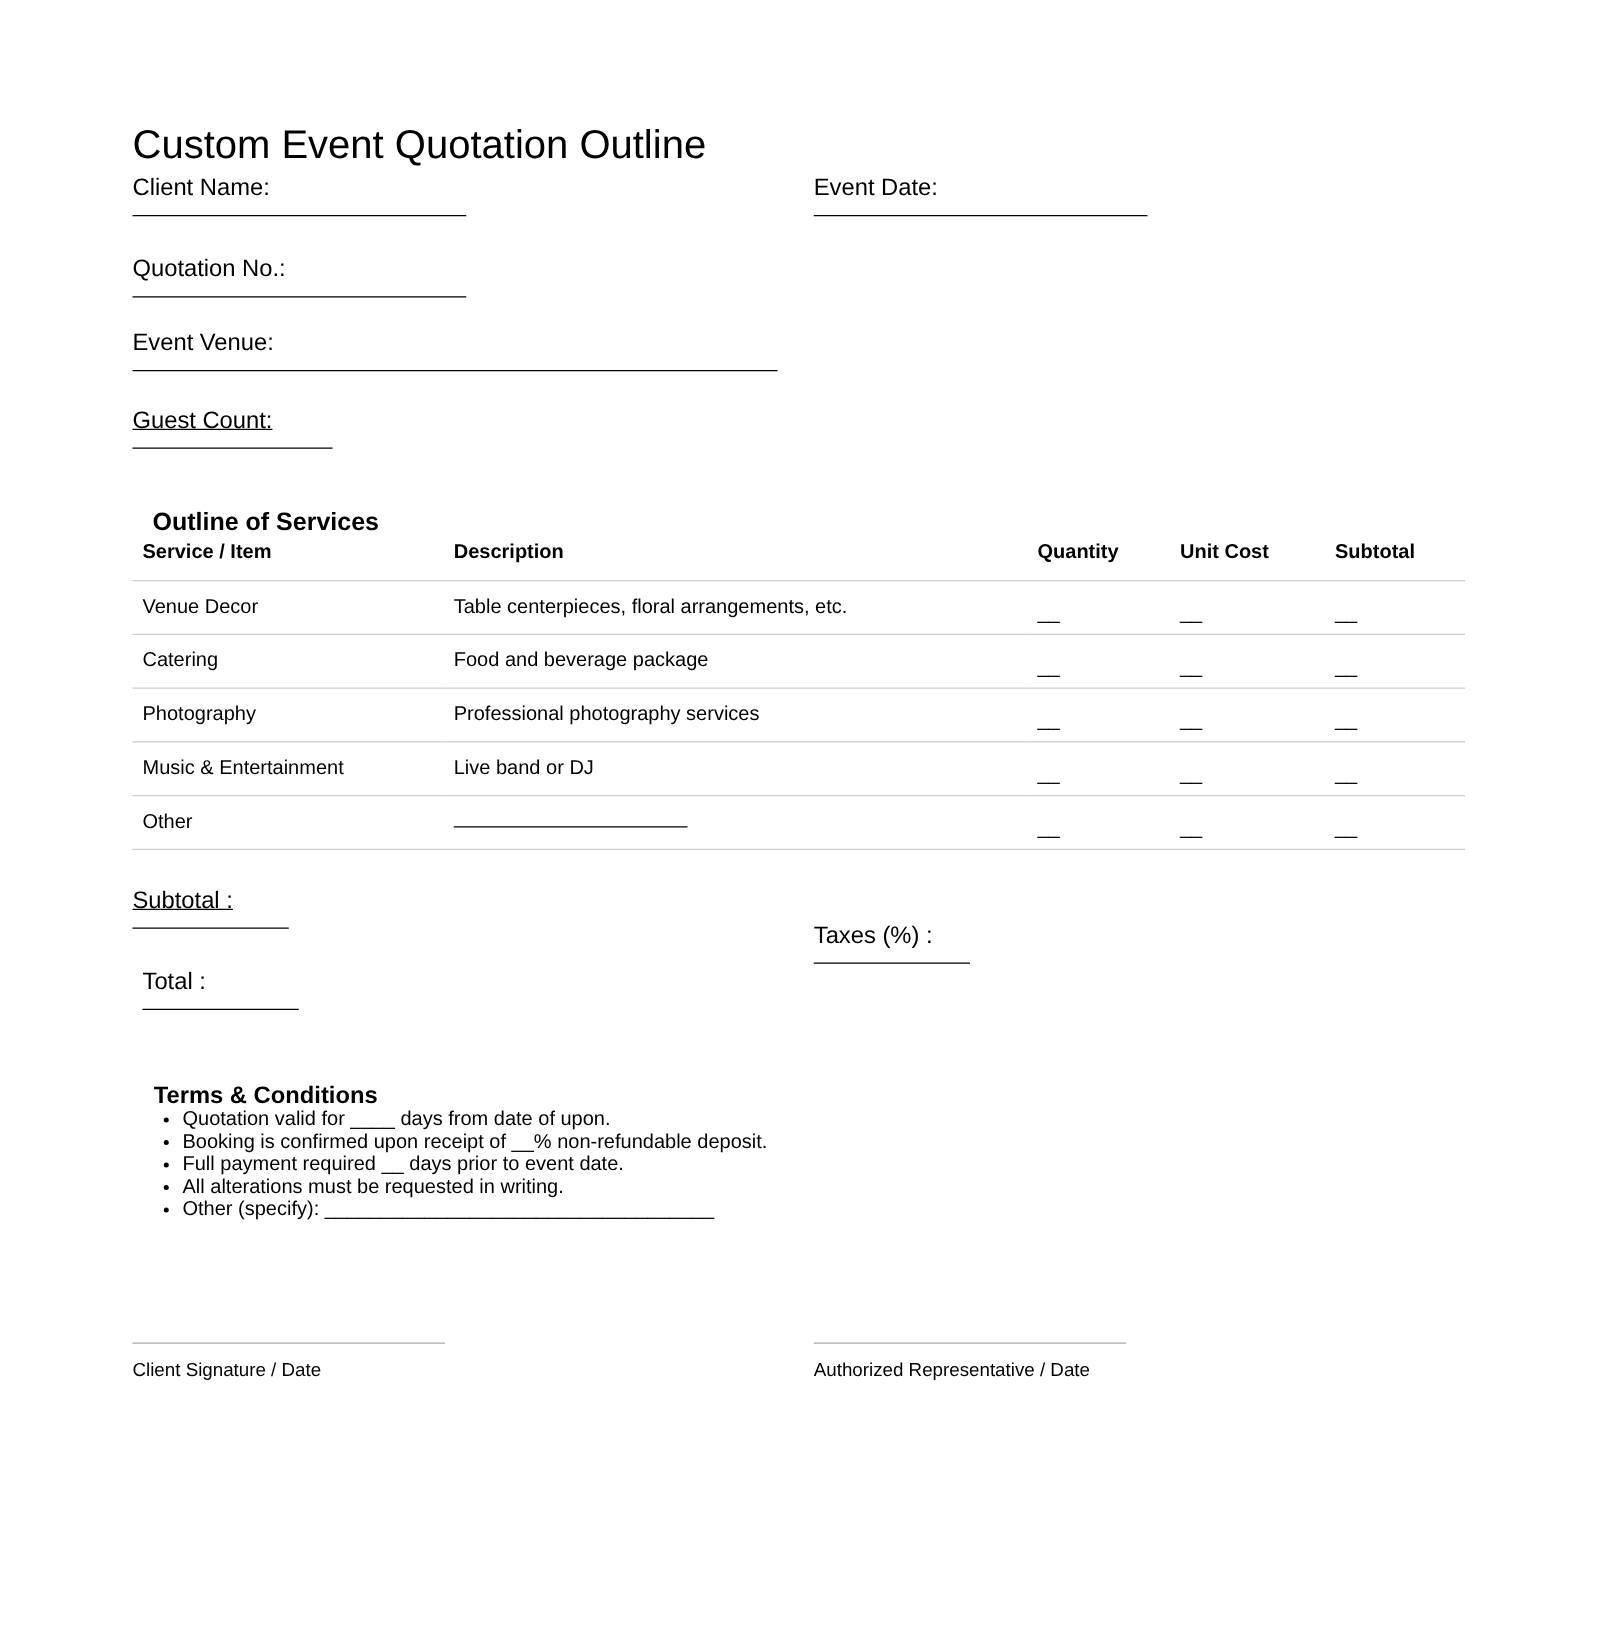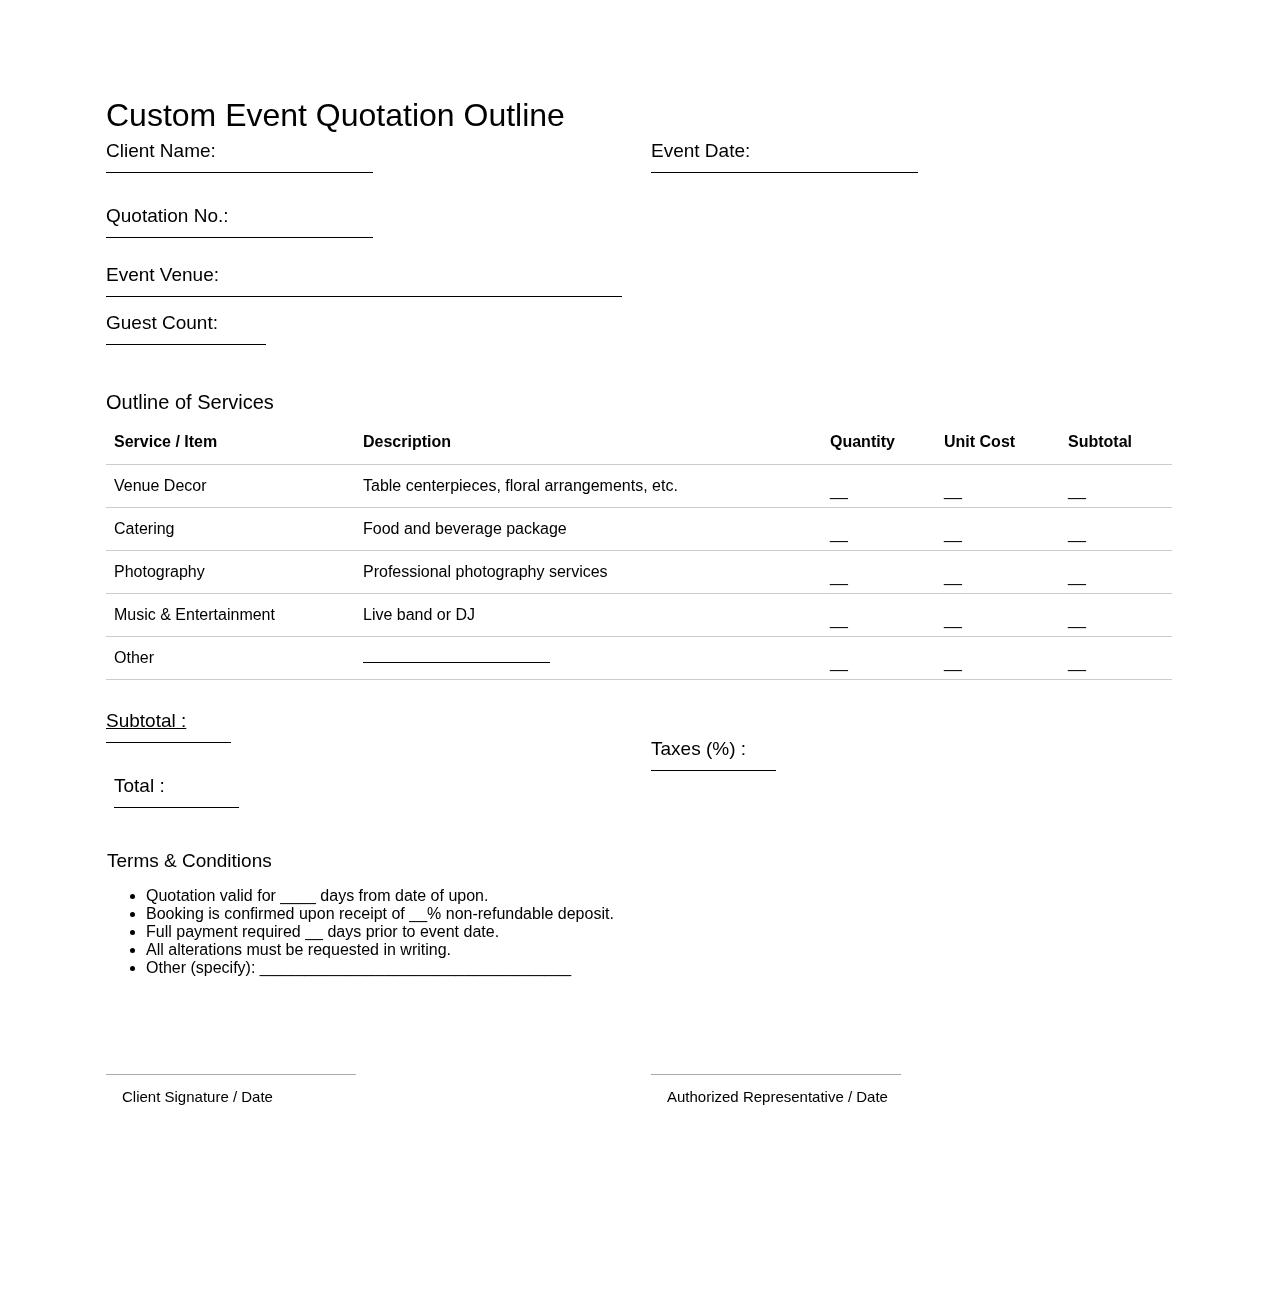--- a/index.html
+++ b/index.html
@@ -34,23 +34,23 @@
     }
     .field .label { display: block; white-space: nowrap; }
     .field .line {
       display: block;
       border-bottom: 1px solid #000;
       height: 1px;
     }
     h2.section {
       position: absolute;
       left: 0;
-      margin: 0;
+      margin: 16px;
       font-size: 20px;
-      font-weight: normal;
+      font-weight: bold;
       line-height: 24px;
       white-space: nowrap;
     }
     table.services {
       position: absolute;
       top: 420px;
       left: 0;
       width: 1066px;
       border-collapse: collapse;
       font-size: 16px;
@@ -98,21 +98,20 @@
     }
     .sig .sig-line {
       display: block;
       border-top: 1px solid #aaaaaa;
       height: 1px;
     }
     .sig .sig-label {
       display: block;
       margin-top: 13px;
       white-space: nowrap;
-      margin-left: 16px;
     }
   </style>
 </head>
 <body>
 
 <div class="page">
 
   <h1 class="title">Custom Event Quotation Outline</h1>
 
   <div class="field" style="top:142px; left:0; width:267px;">
@@ -128,21 +127,21 @@
   <div class="field" style="top:207px; left:0; width:267px;">
     <span class="label">Quotation No.:</span>
     <span class="line" style="margin-top:12px;"></span>
   </div>
 
   <div class="field" style="top:266px; left:0; width:516px;">
     <span class="label">Event Venue:</span>
     <span class="line" style="margin-top:12px;"></span>
   </div>
 
-  <div class="field" style="top:314px; left:0; width:160px;">
+  <div class="field" style="top:328px; left:0; width:160px;text-decoration:underline;">
     <span class="label">Guest Count:</span>
     <span class="line" style="margin-top:12px;"></span>
   </div>
 
   <h2 class="section" style="top:390px;">Outline of Services</h2>
 
   <table class="services">
     <colgroup>
       <col style="width:249px">
       <col style="width:467px">

